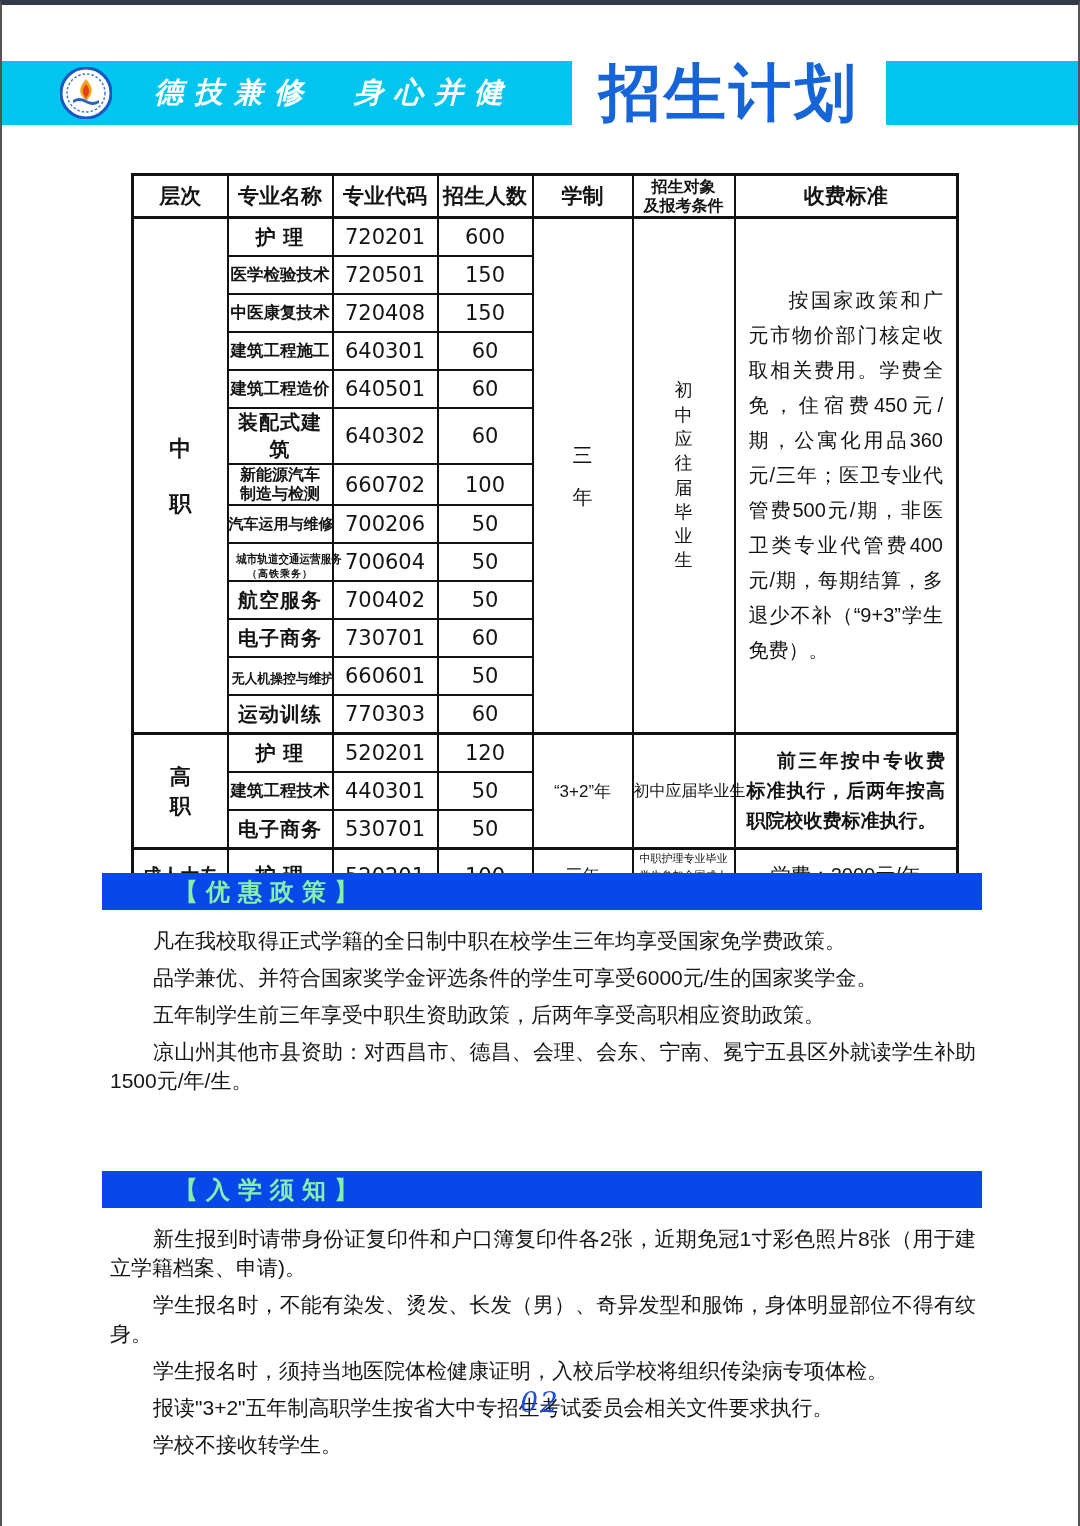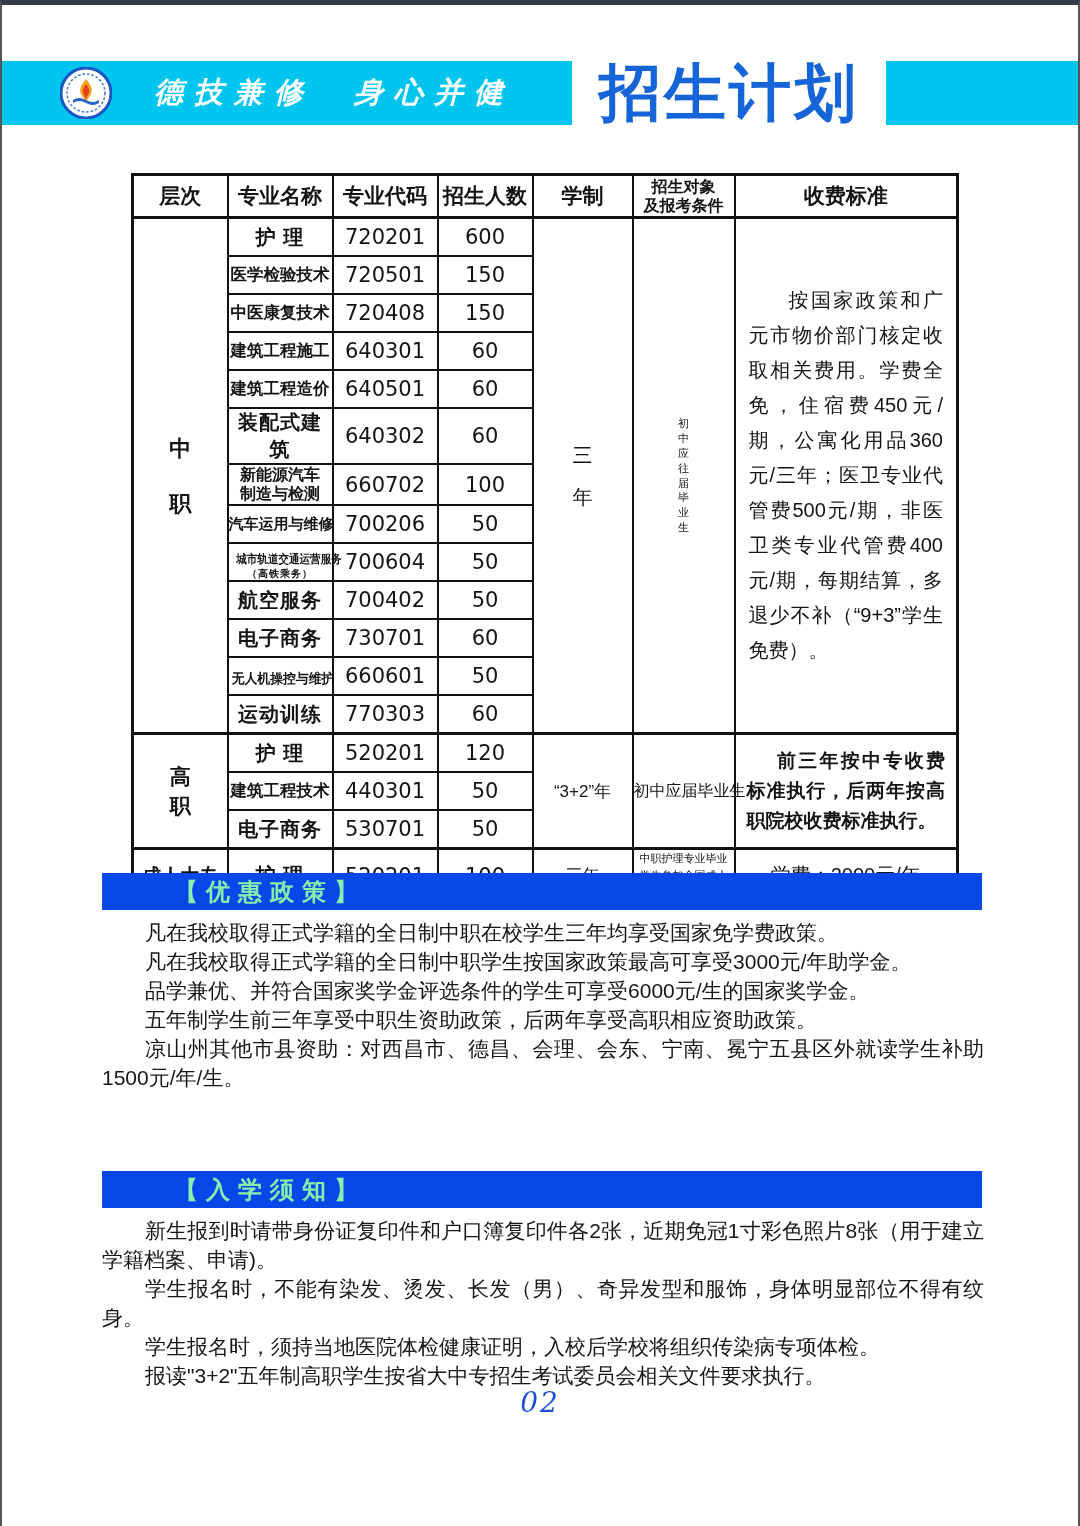--- a/index.html
+++ b/index.html
@@ -37,40 +37,40 @@
   .n7 { font-size:15px; white-space:nowrap; letter-spacing:0; }
   .n8 { display:inline-block; font-size:13.5px; white-space:nowrap; transform:scaleX(.95); letter-spacing:0; }
   .n10 { display:inline-block; width:88px; font-size:16px; line-height:1.2; letter-spacing:0; }
   .n10b { display:inline-block; font-size:12px; white-space:nowrap; transform:scaleX(.88); letter-spacing:0; }
   .subname { display:block; font-size:10px; font-weight:bold; line-height:1.1; }
   .code, .count { font-size:21px; font-weight:normal; font-family:"DejaVu Sans","Liberation Sans",sans-serif; }
   .vtext { display:inline-block; width:1.1em; word-break:break-all; white-space:normal; text-align:center; }
   .vloose { font-size:22px; font-weight:bold; line-height:2.5; }
   .vtight { font-size:21px; font-weight:bold; line-height:1.4; }
   .vdur  { font-size:20px; line-height:2.1; }
-  .vtarget { font-size:11px; line-height:1.35; }
+  .vtarget { font-size:18px; line-height:1.35; }
   .lvl-adult { font-size:19px; font-weight:bold; white-space:nowrap; }
   .dur-h { font-size:17px; white-space:nowrap; }
   .tgt-h { font-size:16px; white-space:nowrap; }
   .tgt-sm { font-size:11px; line-height:1.55; padding:0 3px; display:block; }
   .fee-long { font-size:20px; line-height:35px; text-align:justify; padding:0 13px;
     text-indent:2em; font-weight:normal; }
   .fee-mid { font-size:19px; line-height:30px; text-align:justify; padding:0 11px;
     text-indent:1.6em; font-weight:bold; }
   .fee-short { font-size:20px; font-weight:normal; }
   
   .banner { position:absolute; left:100px; width:880px; height:37px;
     background:var(--banner_blue,#0848e8); color:#86efac; font-size:24px; font-weight:bold;
     letter-spacing:8px; line-height:37px; padding-left:72px; box-sizing:border-box; }
   .banner1 { top:868px; }
   .banner2 { top:1166px; }
   .paras { position:absolute; left:100px; width:882px; }
   .paras1 { top:913px; }
   .paras2 { top:1211px; }
-  .paras p { margin:0; font-size:21px; line-height:29px; text-indent:2.05em;
+  .paras p { margin:8px; font-size:21px; line-height:29px; text-indent:2.05em;
     color:#161616; text-align:justify; }
   
   .pagenum { position:absolute; top:1381px; left:0; right:0; text-align:center;
     font-family:"DejaVu Serif","Liberation Serif",serif; font-style:italic;
     font-size:28px; color:#1d4ed8; letter-spacing:2px; }
 </style>
 </head>
 <body>
 
 <div class="page">
@@ -221,29 +221,29 @@
             </td>
           <td class="fee-short">学费：2000元/年</td>
         </tr>
       </tbody>
     </table>
   </div>
 
   <div class="banner banner1">【优惠政策】</div>
   <div class="paras paras1">
     <p>凡在我校取得正式学籍的全日制中职在校学生三年均享受国家免学费政策。</p>
-    <p>凡在我校取得正式学籍的全日制中职学生按国家政策最高可享受3000元/年助学金。</p>
     <p>品学兼优、并符合国家奖学金评选条件的学生可享受6000元/生的国家奖学金。</p>
     <p>五年制学生前三年享受中职生资助政策，后两年享受高职相应资助政策。</p>
     <p>凉山州其他市县资助：对西昌市、德昌、会理、会东、宁南、冕宁五县区外就读学生补助1500元/年/生。</p>
   </div>
 
   <div class="banner banner2">【入学须知】</div>
   <div class="paras paras2">
     <p>新生报到时请带身份证复印件和户口簿复印件各2张，近期免冠1寸彩色照片8张（用于建立学籍档案、申请)。</p>
     <p>学生报名时，不能有染发、烫发、长发（男）、奇异发型和服饰，身体明显部位不得有纹身。</p>
     <p>学生报名时，须持当地医院体检健康证明，入校后学校将组织传染病专项体检。</p>
     <p>报读"3+2"五年制高职学生按省大中专招生考试委员会相关文件要求执行。</p>
+    <p>学校不接收转学生。</p>
   </div>
 
   <div class="pagenum">02</div>
 
 </div>
 
 </body></html>

